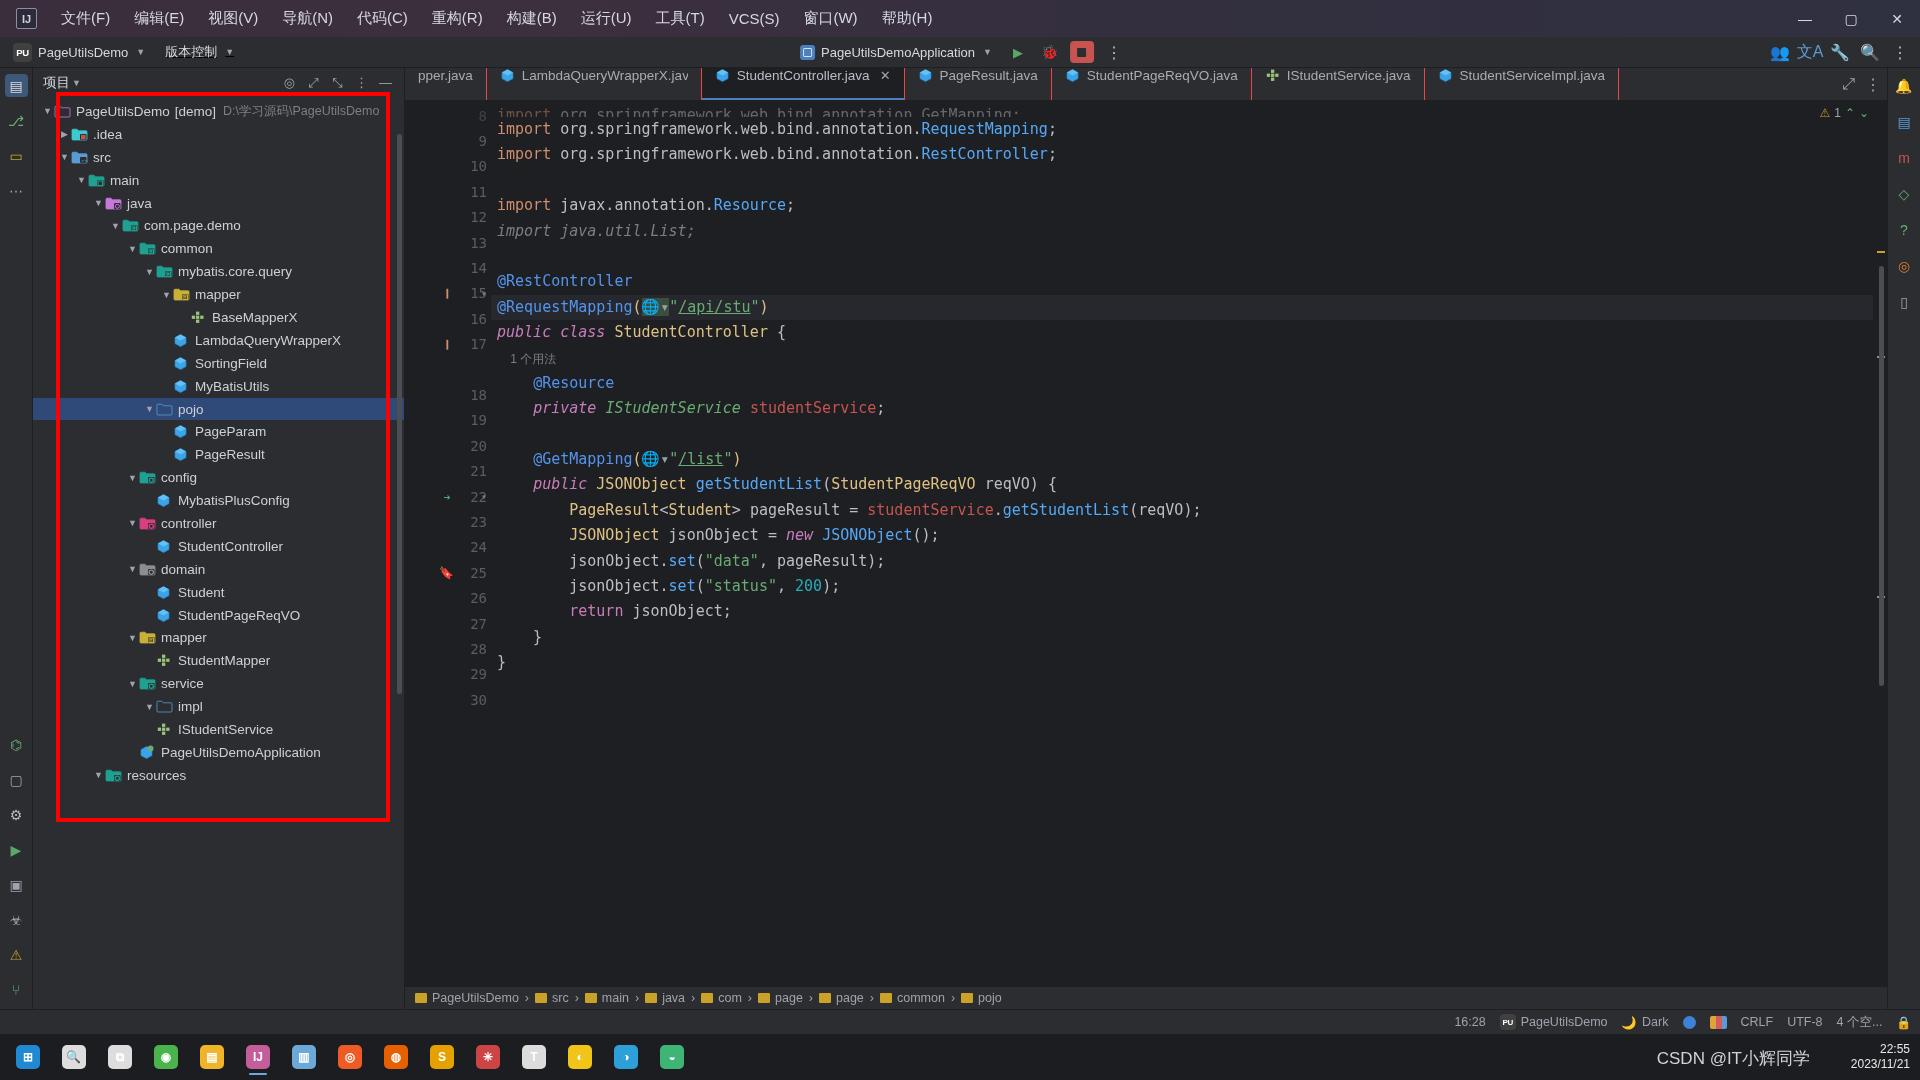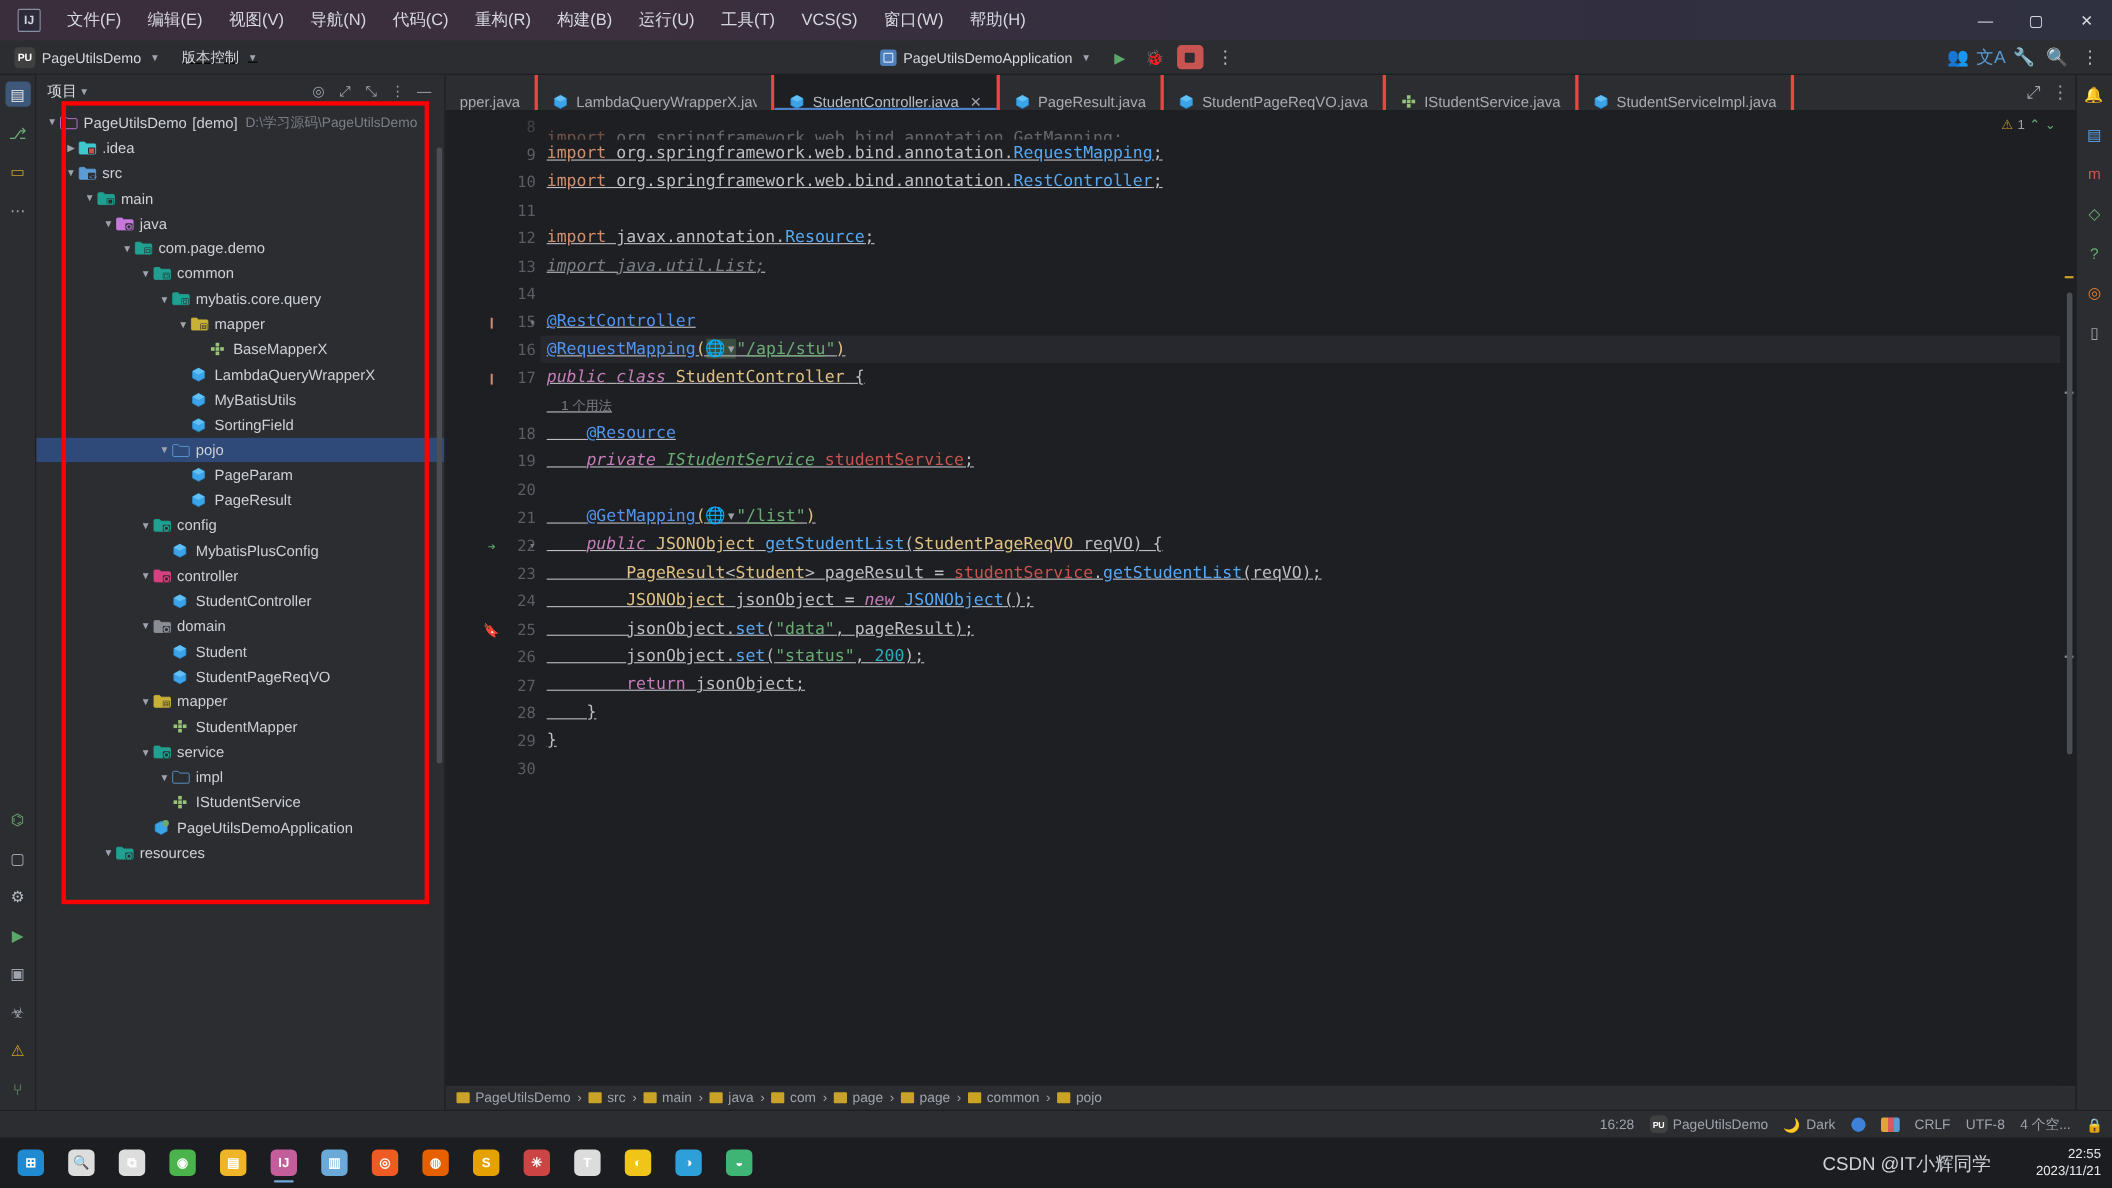--- a/index.html
+++ b/index.html
@@ -65,37 +65,37 @@
   .tlabel.dim { color:#7b7f87; margin-left:7px; font-size:12.5px;}
   .tbold { font-weight:normal; color:#cdd0d6; margin-left:5px;}
 
   
   .pp-scroll { position:absolute; right:2px; top:66px; width:5px; height:560px; background:#4b4e54; border-radius:3px; }
 
   
   .editor-wrap { flex:1; display:flex; flex-direction:column; min-width:0; background:#1e1f22; }
   .tabs { height:33px; background:#2b2d30; display:flex; align-items:stretch; flex:0 0 33px; overflow:hidden;
     border-bottom:1px solid #1e1f22; }
-  .tab { display:flex; align-items:flex-end; gap:7px; padding:0 13px; font-size:13.5px; color:#a8abb2;
-    border-right:3px solid #ef4444; white-space:nowrap; max-width:215px; position:relative;}
+  .tab { display:flex; align-items:flex-start; gap:7px; padding:0 13px; font-size:13.5px; color:#a8abb2;
+    border-right:1px solid #ef4444; white-space:nowrap; max-width:215px; position:relative;}
   .tab.active { background:#1e1f22; color:#b9bdc7; }
   .tab.active:after{content:"";position:absolute;left:0;right:0;bottom:0;height:2px;background:#4b7fc4;}
   .tab .tx { overflow:hidden; text-overflow:clip; }
   .tab .close { color:#9fa3ad; font-size:13px; margin-left:3px;}
   .tabs-right { margin-left:auto; display:flex; align-items:center; gap:2px; padding-right:6px; color:#9fa3ad;}
 
   .editor { flex:1; display:flex; position:relative; min-height:0; overflow:hidden; }
   .gutter { width:86px; flex:0 0 86px; background:#1e1f22; padding-top:2px; position:relative;}
   .gline { height:25.4px; display:flex; align-items:center; justify-content:flex-end; padding-right:4px;
     font-family:"DejaVu Sans Mono", monospace; font-size:14px; color:#5a5d63; position:relative;}
   .gline .num { width:26px; text-align:right; }
   .gline .gico { position:absolute; left:34px; width:16px;height:16px; display:flex;align-items:center;justify-content:center;font-size:12px;}
   .gline .fold { position:absolute; right:4px; color:#787b82; font-size:10px;}
-  .code { flex:1; padding-top:12px; font-family:"DejaVu Sans Mono", monospace; font-size:15px;
-    line-height:25.4px; white-space:pre; color:#bcbec4; overflow:hidden; position:relative;text-decoration:underline;}
+  .code { flex:1; padding-top:2px; font-family:"DejaVu Sans Mono", monospace; font-size:15px;
+    line-height:25.4px; white-space:pre; color:#bcbec4; overflow:hidden; position:relative;}
   .cline { height:25.4px; padding-left:6px; }
   .cline.hl { background:#26282e; }
   .k { color:#cf8e6d; } .kw { color:#c77dbb; }
   .ann2 { color:#5394ec; } .str { color:#6aab73; } .num2 { color:#2aacb8; }
   .typ { color:#dfc184; } .mth { color:#56a8f5; }
   .var { color:#bcbec4; } .cm { color:#7a7e85; } .grn { color:#6aab73;}
   .pnk { color:#c75450;} .ital{font-style:italic;}
   .annlabel { color:#7a7e85; font-size:12px; font-family:"Liberation Sans",sans-serif; }
   .urlstr { color:#6aab73; text-decoration:underline; }
   .hlsel { background:#3a4d3f; }
@@ -332,29 +332,29 @@
                 <path d="M7.5 1.6 13 4.6 7.5 7.6 2 4.6z" fill="#62c0f5"></path>
               </svg></span>
             <span class="tlabel">LambdaQueryWrapperX</span>
           </div>
           <div class="trow" style="padding-left: 127px;">
             <span class="arrow empty">·</span>
             <span class="ti"><svg width="15" height="15" viewBox="0 0 15 15">
                 <path d="M7.5 1.6 13 4.6v6l-5.5 3L2 10.6v-6z" fill="#3ba3e8" stroke="#2b86c8" stroke-width="0.7"></path>
                 <path d="M7.5 1.6 13 4.6 7.5 7.6 2 4.6z" fill="#62c0f5"></path>
               </svg></span>
+            <span class="tlabel">SortingField</span>
+          </div>
+          <div class="trow" style="padding-left: 127px;">
+            <span class="arrow empty">·</span>
+            <span class="ti"><svg width="15" height="15" viewBox="0 0 15 15">
+                <path d="M7.5 1.6 13 4.6v6l-5.5 3L2 10.6v-6z" fill="#3ba3e8" stroke="#2b86c8" stroke-width="0.7"></path>
+                <path d="M7.5 1.6 13 4.6 7.5 7.6 2 4.6z" fill="#62c0f5"></path>
+              </svg></span>
             <span class="tlabel">MyBatisUtils</span>
-          </div>
-          <div class="trow" style="padding-left: 127px;">
-            <span class="arrow empty">·</span>
-            <span class="ti"><svg width="15" height="15" viewBox="0 0 15 15">
-                <path d="M7.5 1.6 13 4.6v6l-5.5 3L2 10.6v-6z" fill="#3ba3e8" stroke="#2b86c8" stroke-width="0.7"></path>
-                <path d="M7.5 1.6 13 4.6 7.5 7.6 2 4.6z" fill="#62c0f5"></path>
-              </svg></span>
-            <span class="tlabel">SortingField</span>
           </div>
           <div class="trow sel" style="padding-left: 110px;">
             <span class="arrow">▼</span>
             <span class="ti"><svg width="17" height="15" viewBox="0 0 17 15">
                 <path d="M1 3.2a1 1 0 0 1 1-1h4l1.4 1.6H15a1 1 0 0 1 1 1v7.2a1 1 0 0 1-1 1H2a1 1 0 0 1-1-1z" fill="none" stroke="#5b9bd5" stroke-width="0.8"></path>
               </svg></span>
             <span class="tlabel">pojo</span>
           </div>
           <div class="trow" style="padding-left: 127px;">
             <span class="arrow empty">·</span>

